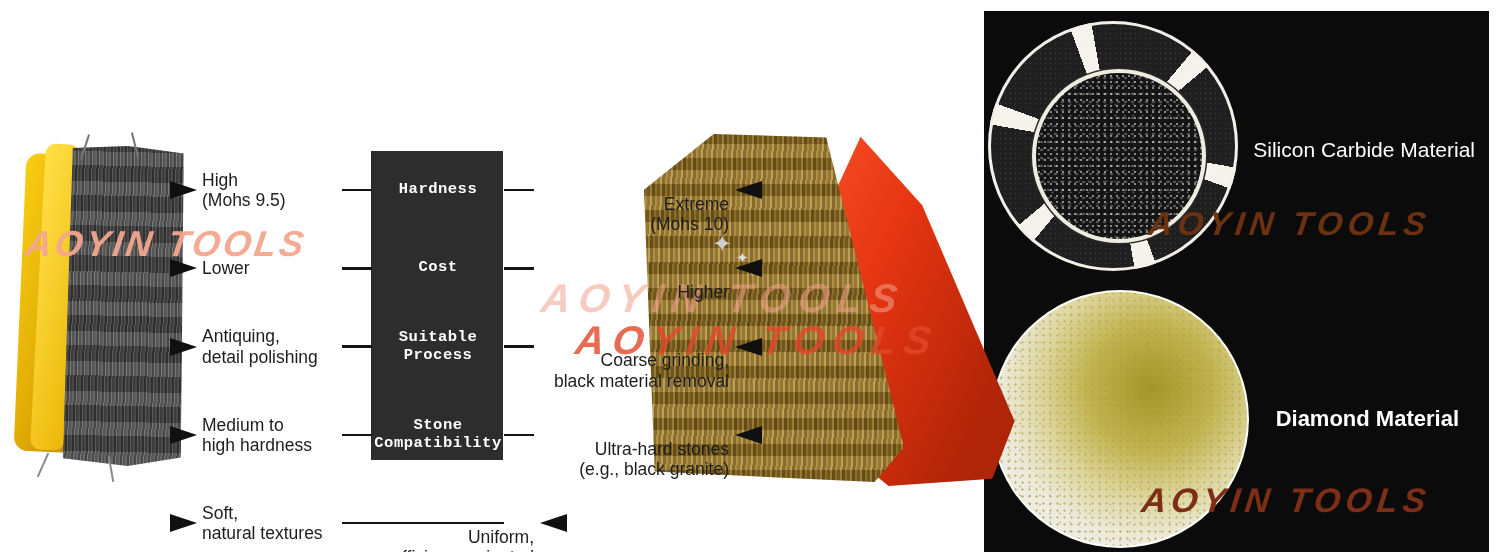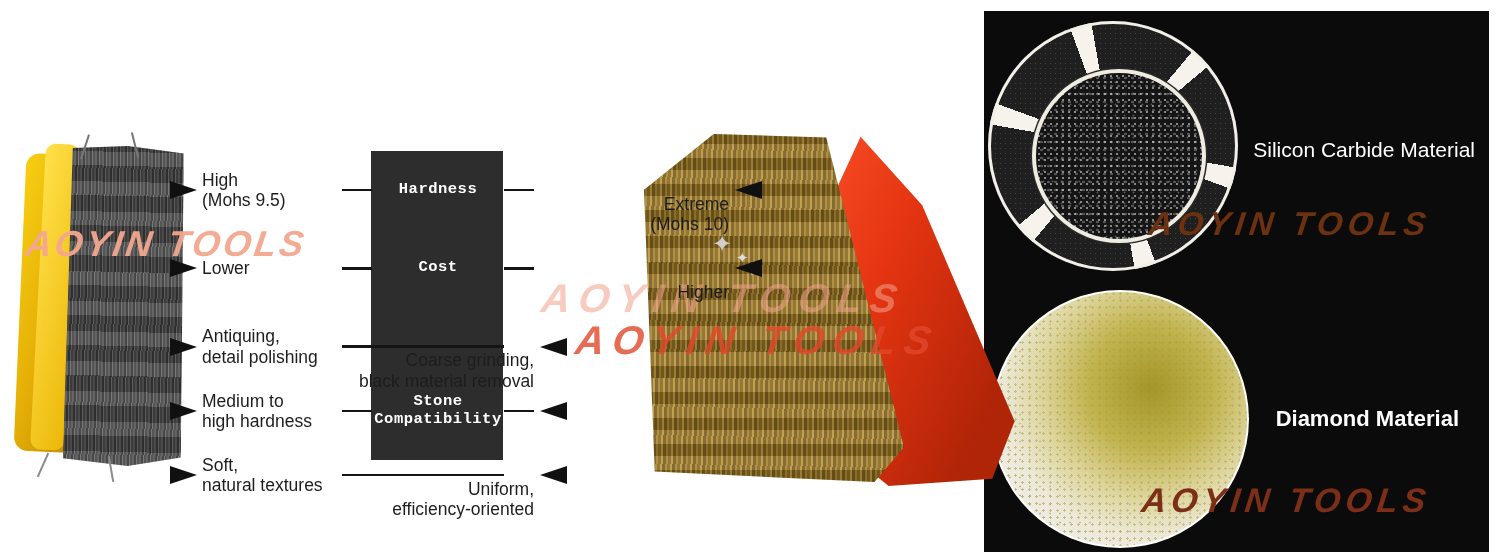--- a/index.html
+++ b/index.html
@@ -184,20 +184,24 @@
       <div class="cell ca">
           <span class="tri-right"></span>
         </div>
       <div class="cell lt">
           <span class="val">Antiquing,
 detail polishing</span>
         </div>
       <div class="cell cn">
           <span class="hline"></span>
         </div>
+      <div class="cell at">
+          <span class="attr">Suitable
+Process</span>
+        </div>
       <div class="cell cn">
           <span class="hline"></span>
         </div>
       <div class="cell rt">
           <span class="val">Coarse grinding,
 black material removal</span>
         </div>
       <div class="cell ca2">
           <span class="tri-left"></span>
         </div>
@@ -214,20 +218,24 @@
         </div>
       <div class="cell cn">
           <span class="hline"></span>
         </div>
       <div class="cell at">
           <span class="attr">Stone
 Compatibility</span>
         </div>
       <div class="cell cn">
           <span class="hline"></span>
+        </div>
+      <div class="cell rt">
+          <span class="val">Ultra-hard stones
+(e.g., black granite)</span>
         </div>
       <div class="cell ca2">
           <span class="tri-left"></span>
         </div>
     </div>
 
     <div class="row">
       <div class="cell ca">
           <span class="tri-right"></span>
         </div>

